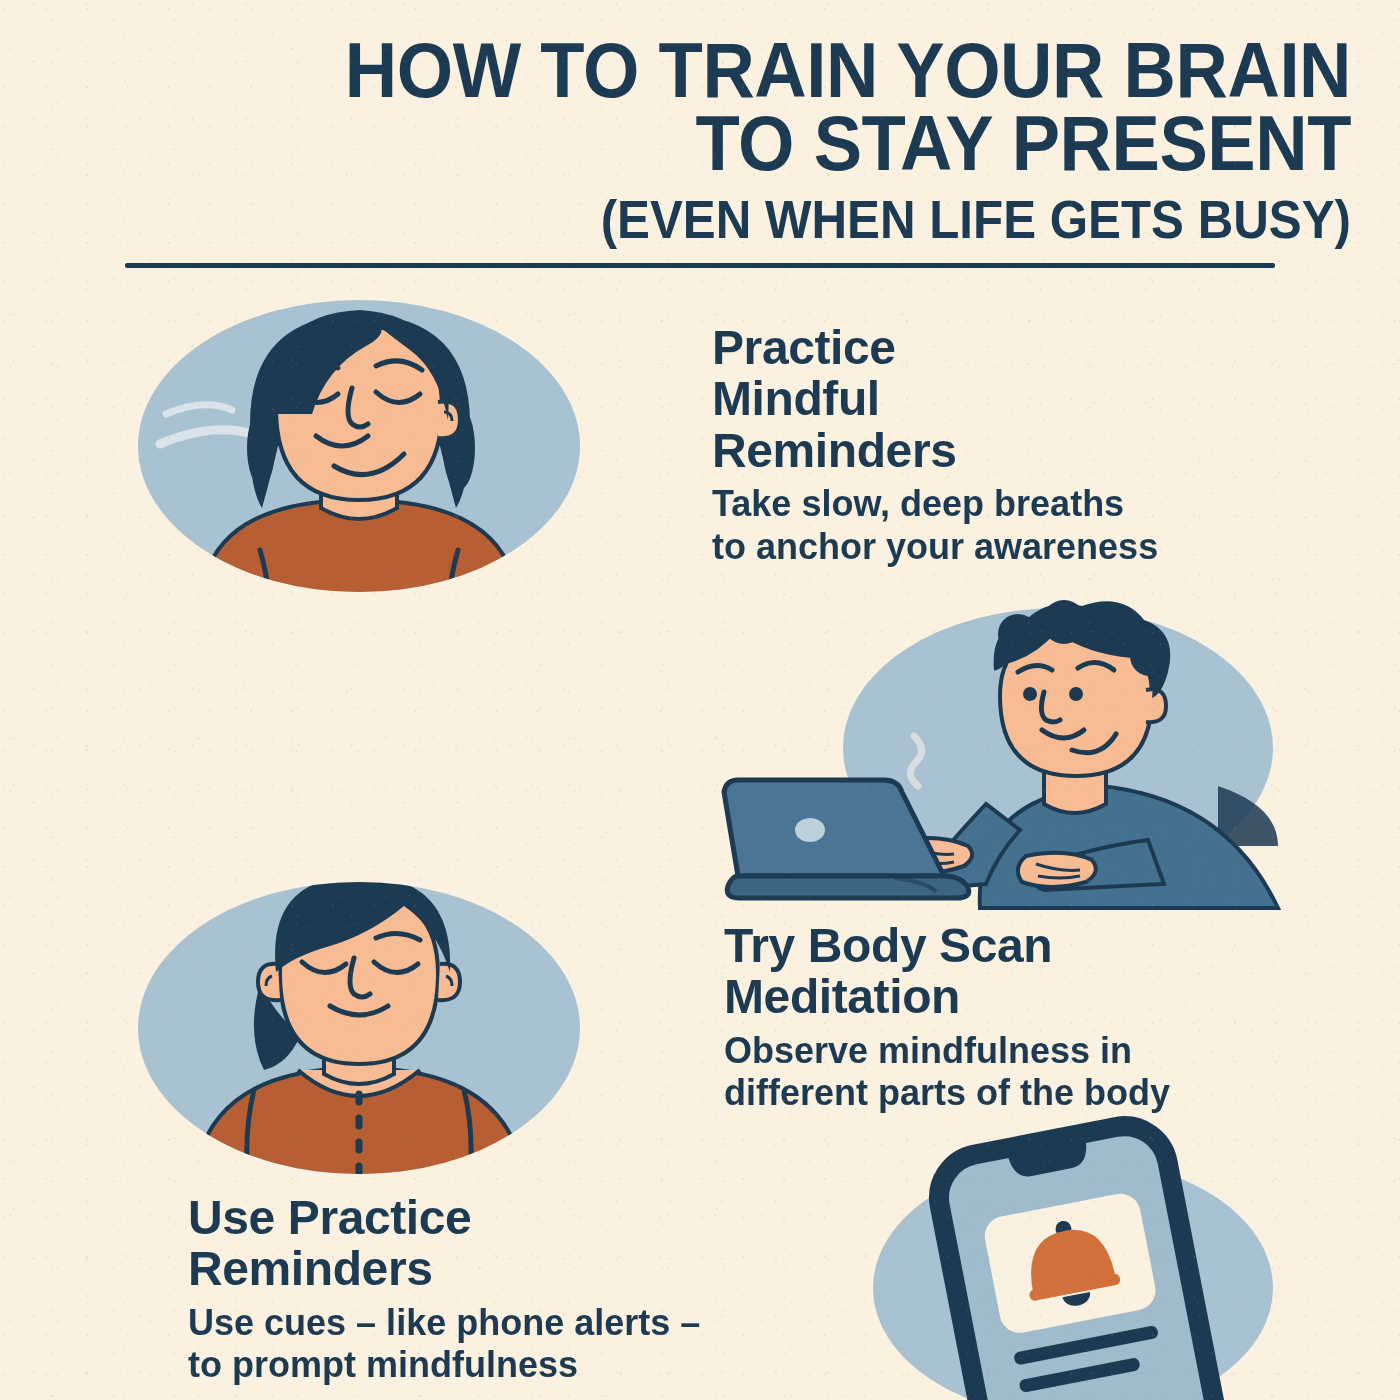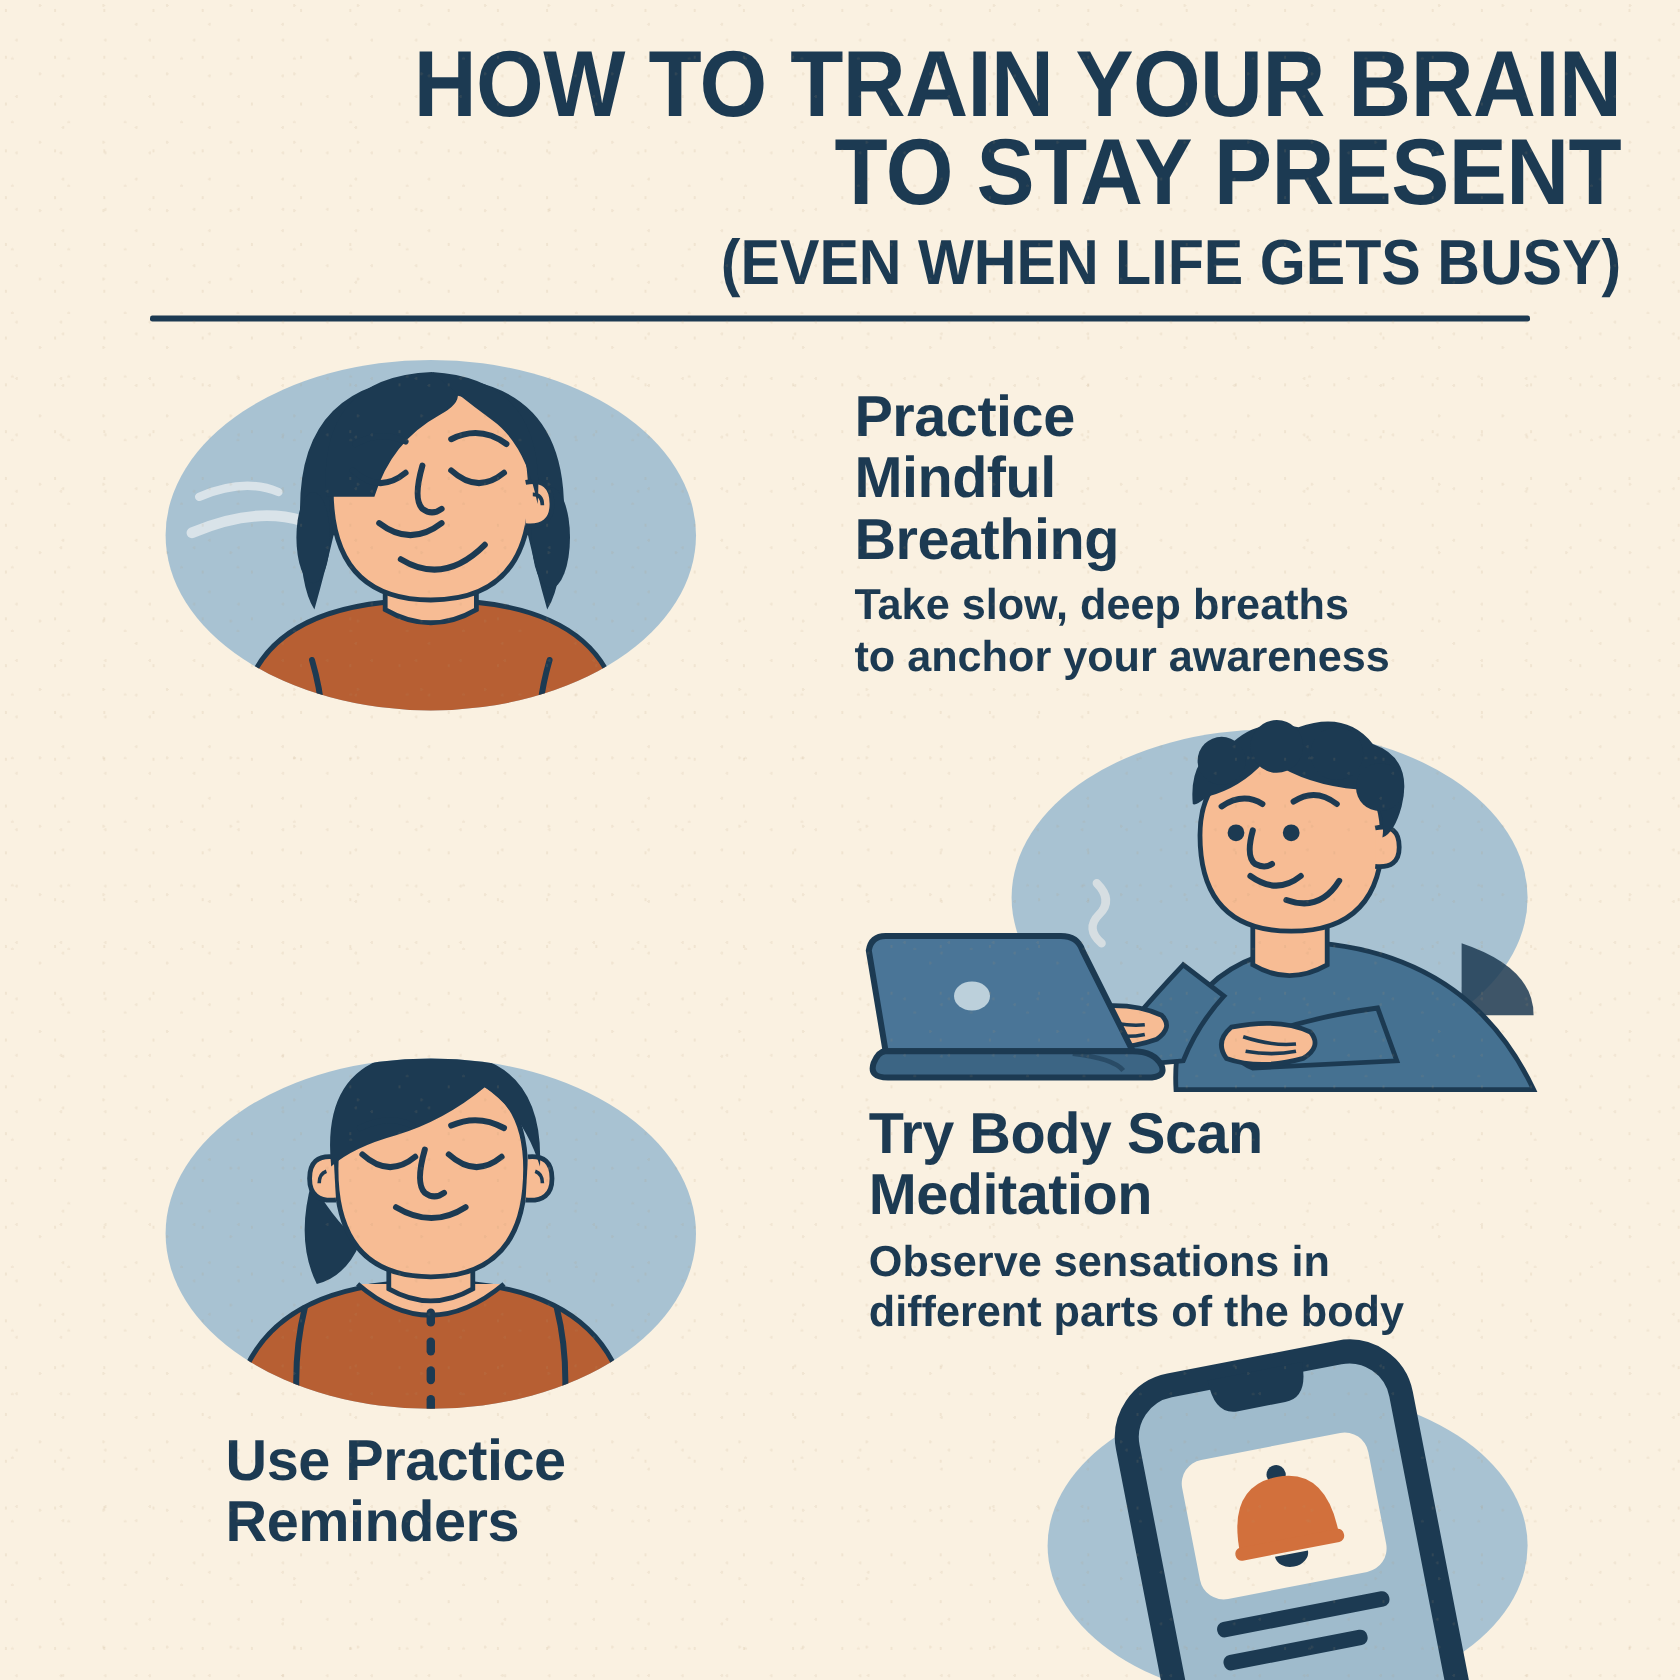--- a/index.html
+++ b/index.html
@@ -124,21 +124,21 @@
 
         <path d="M178 140 q26 20 52 0" stroke="#1C3A52" stroke-width="5" fill="none" stroke-linecap="round"></path>
         <path d="M196 170 q36 22 70 -12" stroke="#1C3A52" stroke-width="5" fill="none" stroke-linecap="round"></path>
       </g>
     </svg>
   </div>
 
   <div class="block b1">
     <p class="head">Practice
 Mindful
-Breathing</p>
+Reminders</p>
     <p class="sub">Take slow, deep breaths
 to anchor your awareness</p>
   </div>
 
   <div class="block b2">
   </div>
 
   <div class="ill i2">
     <svg viewBox="0 0 560 300">
       <ellipse cx="340" cy="140" rx="215" ry="140" fill="#A8C2D2"></ellipse>
@@ -231,27 +231,29 @@
         <path d="M216 80 q-8 28 0 36 q8 6 16 0" stroke="#1C3A52" stroke-width="5" fill="none" stroke-linecap="round"></path>
 
         <path d="M192 128 q30 18 58 0" stroke="#1C3A52" stroke-width="5" fill="none" stroke-linecap="round"></path>
       </g>
     </svg>
   </div>
 
   <div class="block b3">
     <p class="head">Try Body Scan
 Meditation</p>
-    <p class="sub">Observe sensations in
+    <p class="sub">Observe mindfulness in
 different parts of the body</p>
   </div>
 
   <div class="block b4">
     <p class="head">Use Practice
 Reminders</p>
+    <p class="sub">Use cues – like phone alerts –
+to prompt mindfulness</p>
   </div>
 
   <div class="ill i4">
     <svg viewBox="0 0 470 280">
       <ellipse cx="235" cy="160" rx="200" ry="130" fill="#A8C2D2"></ellipse>
       <g transform="rotate(-11 235 150)">
 
         <rect x="118" y="10" width="232" height="340" rx="44" fill="#9FBBCC" stroke="#1C3A52" stroke-width="20"></rect>
 
         <path d="M194 12 h80 q0 30 -20 30 h-40 q-20 0 -20 -30 z" fill="#1C3A52"></path>

